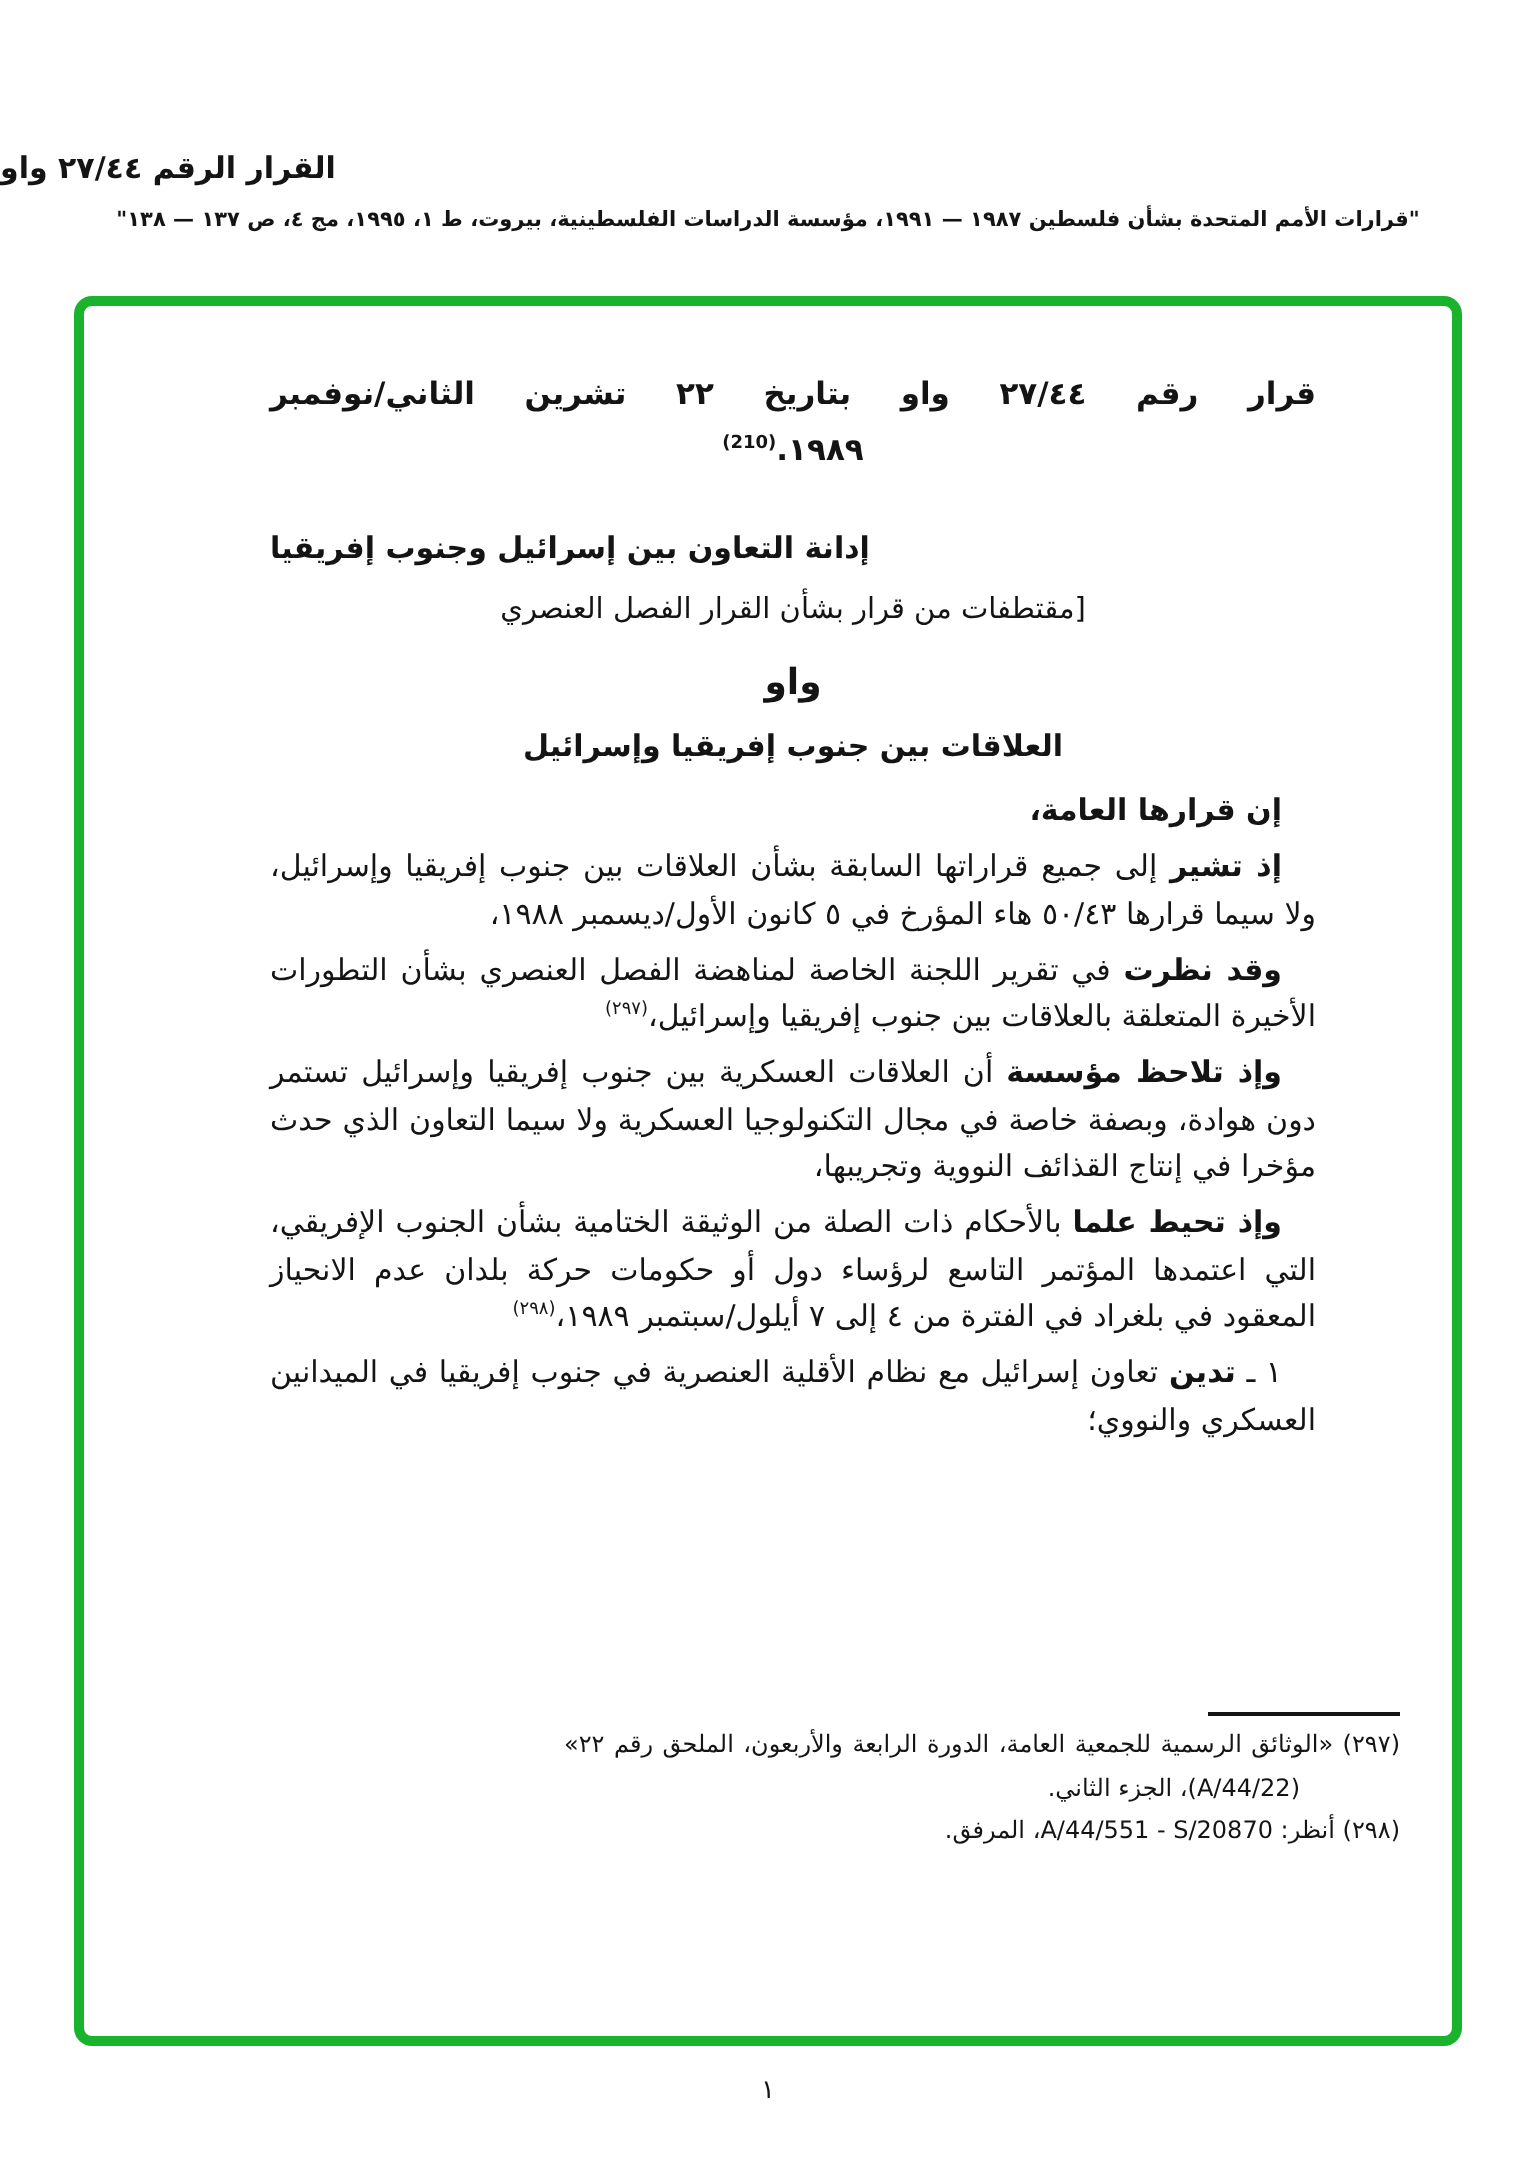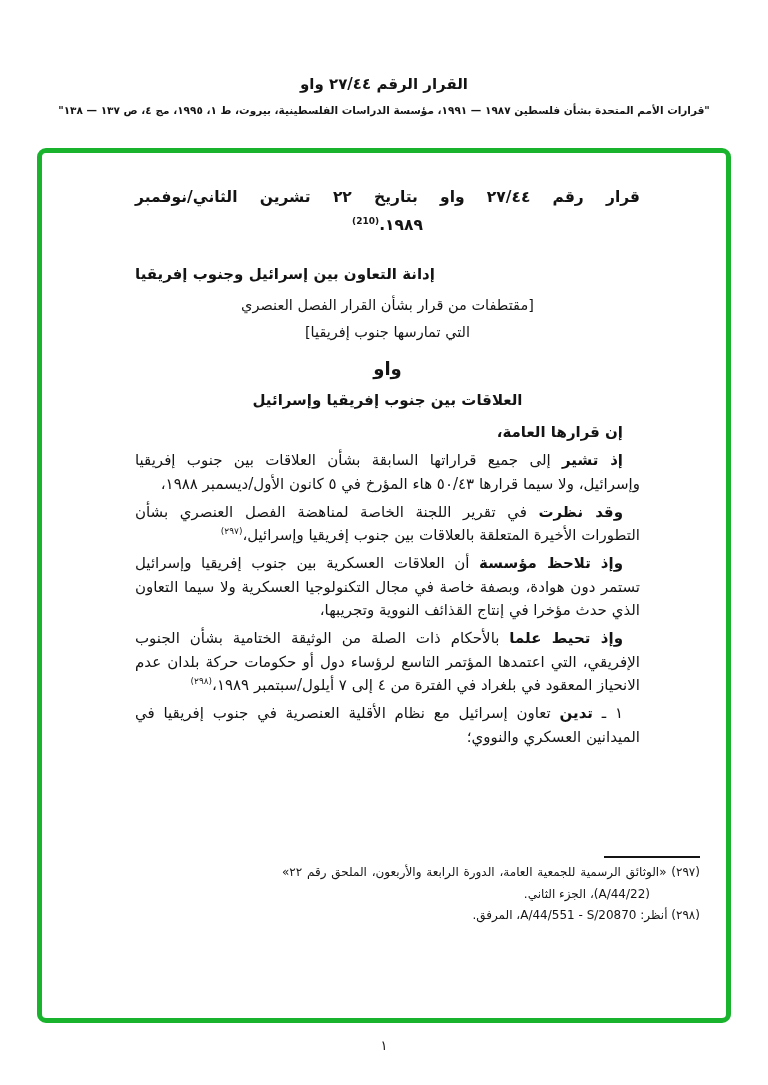--- a/index.html
+++ b/index.html
@@ -1,32 +1,32 @@
 <!DOCTYPE html>
 <html lang="ar" dir="rtl"><head>
 <meta charset="utf-8">
 <style>
   html,body{margin:0;padding:0;}
   body{
     width:768px;height:1085px;position:relative;background:#ffffff;
     font-family:"DejaVu Sans",sans-serif;color:#141414;overflow:hidden;
   }
   .hdr-title{
-    position:absolute;top:75px;left:0;right:0;text-align:center;
+    position:absolute;top:75px;left:0;right:0;text-align:left;
     font-size:15px;font-weight:bold;letter-spacing:0;
   }
   .hdr-source{
     position:absolute;top:104px;left:14px;right:14px;text-align:center;
     font-size:10.5px;font-weight:bold;
   }
   .doc-box{
     position:absolute;left:37px;top:148px;width:684px;height:865px;
     border:5px solid #1ab32e;border-radius:9px;background:#ffffff;
   }
-  .doc-main{padding:30px 86px 0 93px;direction:rtl;}
+  .doc-main{padding:30px 68px 0 93px;direction:rtl;}
   .doc-title{font-weight:bold;font-size:15.5px;}
   .doc-title .t1{line-height:28px;text-align:justify;text-align-last:justify;}
   .doc-title .t2{line-height:28px;text-align:center;}
   .fn-ref{font-size:9px;vertical-align:super;line-height:0;}
   .doc-heading{margin-top:23px;font-weight:bold;font-size:15px;text-align:left;line-height:24px;}
   .doc-sub{margin-top:6px;font-size:14.5px;line-height:27px;text-align:center;}
   .doc-letter{margin-top:11px;font-weight:bold;font-size:18px;text-align:center;line-height:24px;}
   .doc-heading2{margin-top:7px;font-weight:bold;font-size:15px;text-align:center;line-height:24px;}
   .paras{margin-top:9px;font-size:15px;line-height:23.5px;text-align:justify;}
   .para{text-indent:17px;margin-top:4.5px;}
@@ -56,21 +56,20 @@
 
     <div class="doc-title">
       <div class="t1">قرار رقم ٢٧/٤٤ واو بتاريخ ٢٢ تشرين الثاني/نوفمبر</div>
       <div class="t2"><span>١٩٨٩.</span><sup class="fn-ref">(210)</sup></div>
     </div>
 
     <div class="doc-heading">إدانة التعاون بين إسرائيل وجنوب إفريقيا</div>
 
     <div class="doc-sub">
       <div>[مقتطفات من قرار بشأن القرار الفصل العنصري</div>
-      <div>التي تمارسها جنوب إفريقيا]</div>
     </div>
 
     <div class="doc-letter">واو</div>
 
     <div class="doc-heading2">العلاقات بين جنوب إفريقيا وإسرائيل</div>
 
     <div class="paras">
         <div class="para"><b>إن قرارها العامة،</b></div>
         <div class="para"><b>إذ تشير</b> إلى جميع قراراتها السابقة بشأن العلاقات بين جنوب إفريقيا وإسرائيل، ولا سيما قرارها ٥٠/٤٣ هاء المؤرخ في ٥ كانون الأول/ديسمبر ١٩٨٨،</div>
         <div class="para"><b>وقد نظرت</b> في تقرير اللجنة الخاصة لمناهضة الفصل العنصري بشأن التطورات الأخيرة المتعلقة بالعلاقات بين جنوب إفريقيا وإسرائيل،<sup class="fn-ref">(٢٩٧)</sup></div>

